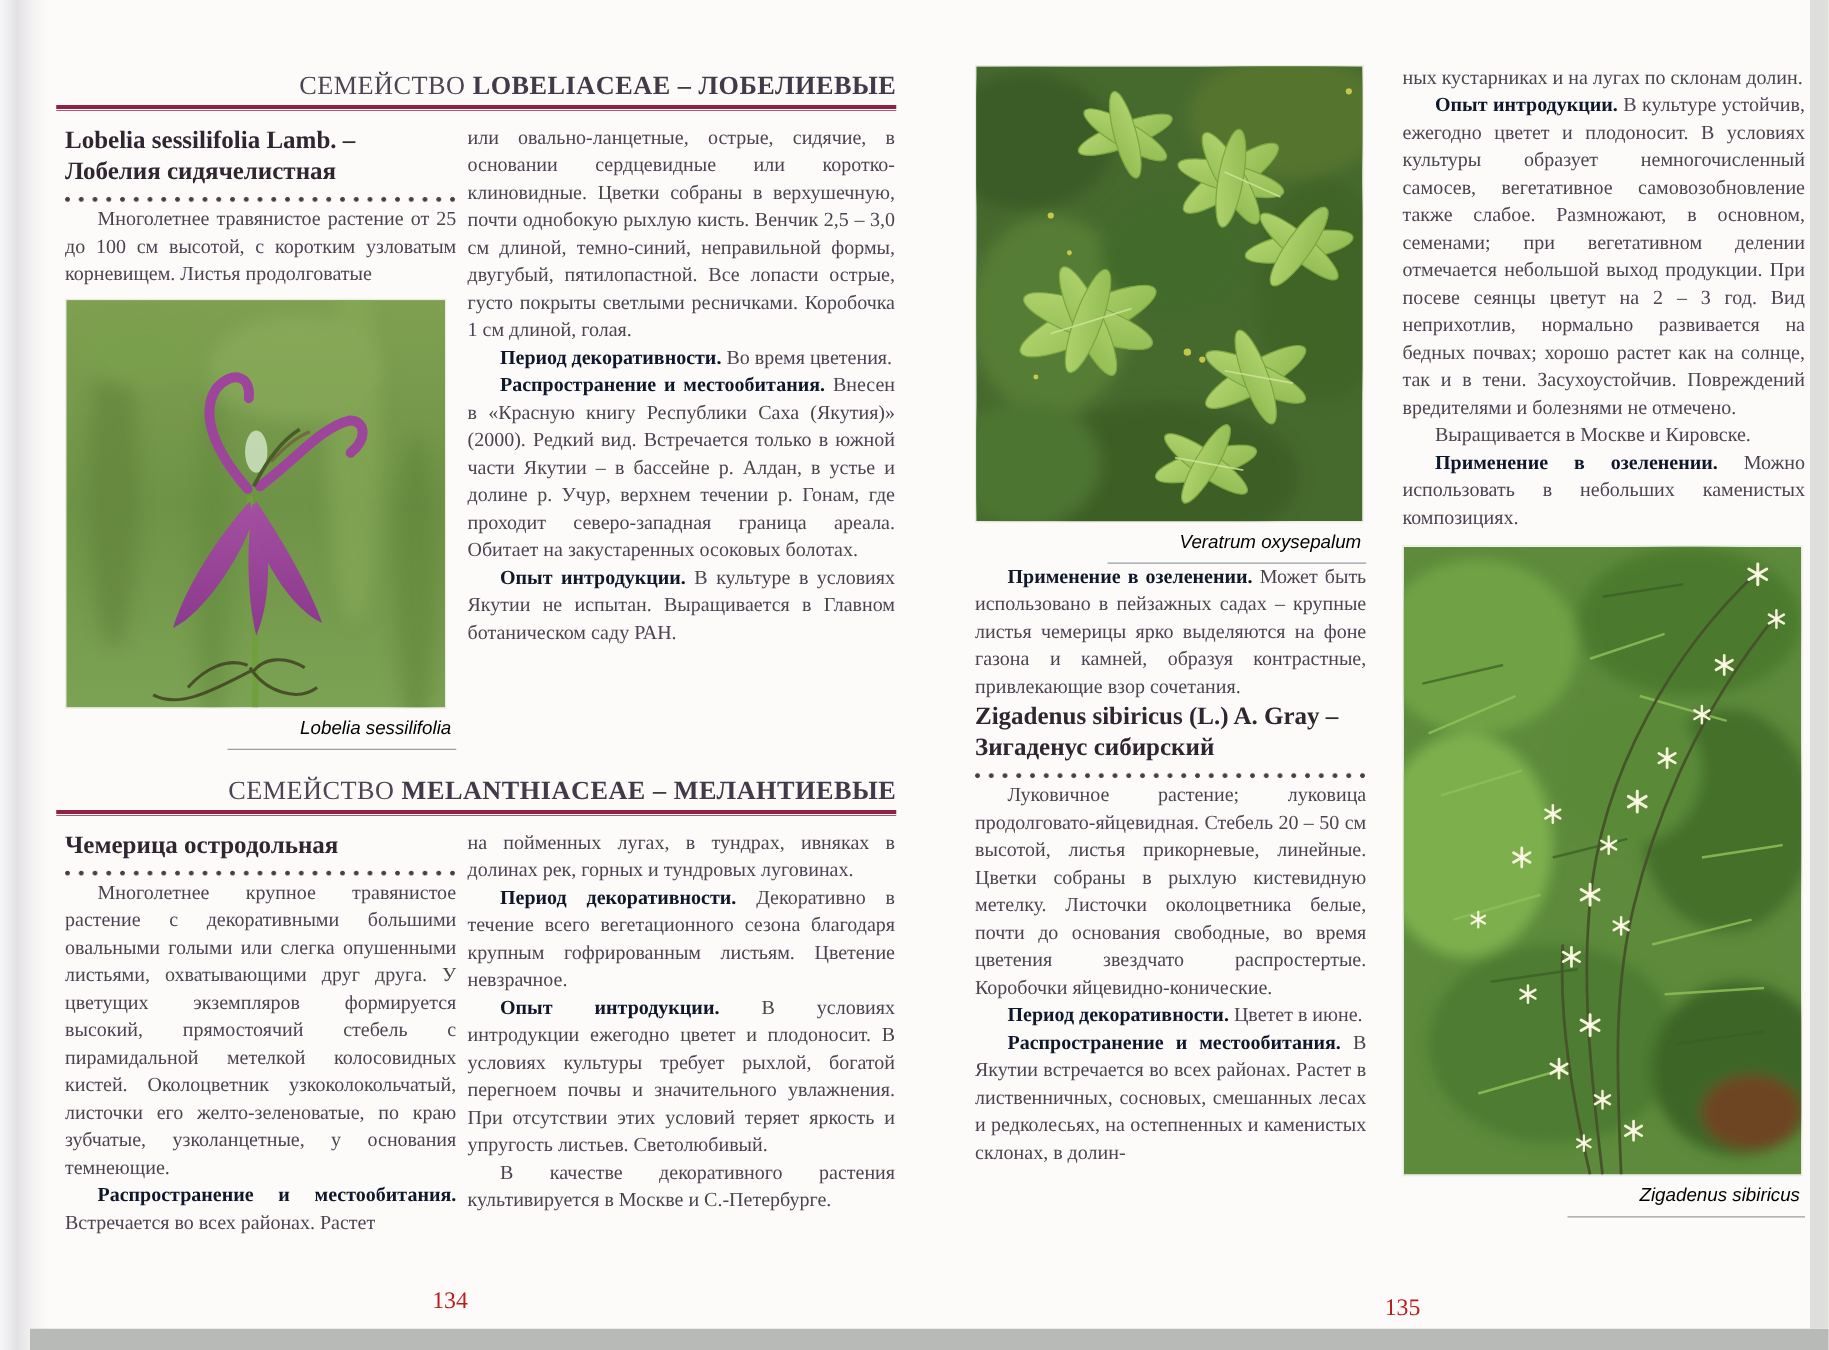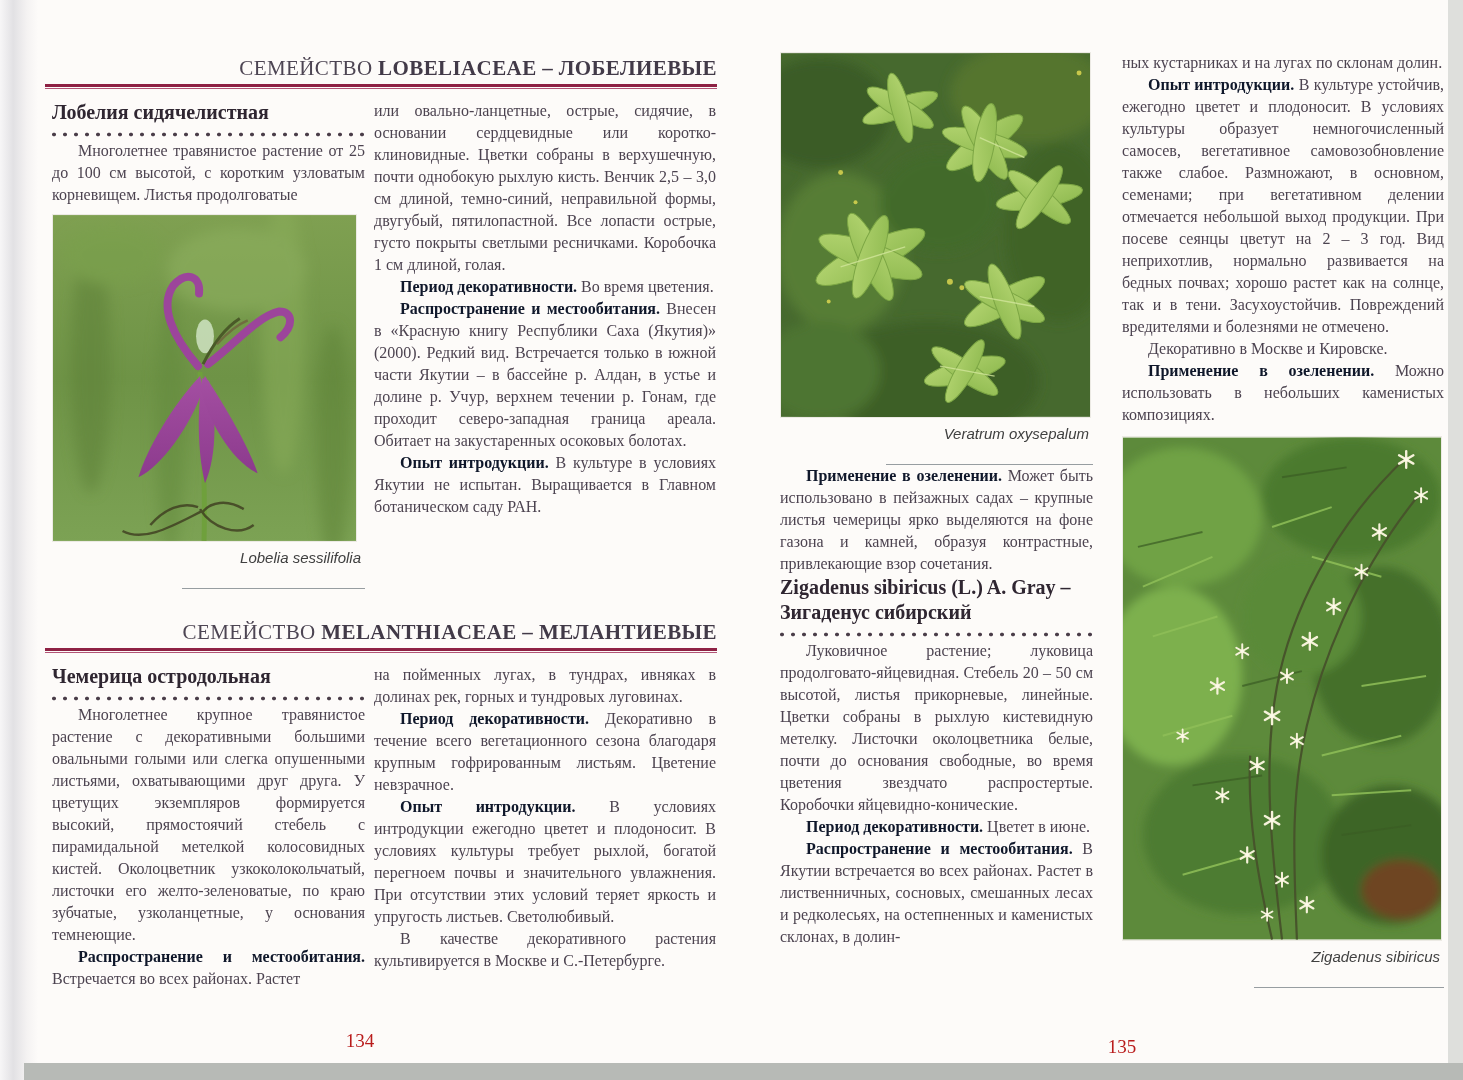--- a/index.html
+++ b/index.html
@@ -25,35 +25,36 @@
     background-image:radial-gradient(circle at 2px 2.5px,#4a3d49 1.6px,transparent 2.2px);
     background-size:11px 5px;background-repeat:repeat-x;}
   .body-col{font-size:16px;line-height:22px;text-align:justify;}
   .body-col p{margin:0;}
   .ind{text-indent:26px;}
   .lead{font-weight:bold;color:#0f172a;}
   .mt10{margin-top:10px;} .mt8{margin-top:8px;} .mt16{margin-top:16px;} .mt22{}
   .photo{display:block;border:1px solid #eceae4;box-sizing:border-box;}
   .caption-row{text-align:right;margin-top:5px;}
   .caption{display:inline-block;font-family:"Liberation Sans","DejaVu Sans",sans-serif;
-    font-style:italic;font-size:15px;color:#404040;
-    border-bottom:1.5px solid #979da1;padding:0 4px 19px 58px;}
+    font-style:italic;font-size:15px;color:#000000;
+    border-bottom:1.5px solid #979da1;padding:0 4px 5px 58px;}
   .pagenum{font-size:19px;color:#b91c1c;}
 </style>
 </head>
 <body>
 
 <div class="edge-left"></div>
 <div class="edge-bottom"></div>
 <div class="edge-right"></div>
 
 <div class="abs fam-header" style="left:45px;top:56px;"><span>СЕМЕЙСТВО</span> <b>LOBELIACEAE</b> <b>–</b> <b>ЛОБЕЛИЕВЫЕ</b></div>
 <div class="abs rule" style="left:45px;top:84px;"></div>
 
 <div class="abs body-col" style="left:52px;top:100px;width:313px;">
+  <div class="sp-head">Lobelia sessilifolia Lamb. –</div>
   <div class="sp-head">Лобелия сидячелистная</div>
   <div class="dots"></div>
   <p class="ind mt10">Многолетнее травянистое растение от 25 до 100 см высотой, с коротким узловатым корневищем. Листья продолговатые</p>
 
   <svg class="photo mt8" width="305" height="328" viewBox="0 0 305 328">
     <defs>
       <linearGradient id="lbg" x1="0" y1="0" x2="0" y2="1">
         <stop offset="0" stop-color="#7fa051"></stop>
           <stop offset="0.5" stop-color="#6e9346"></stop>
           <stop offset="1" stop-color="#7ca254"></stop>
@@ -207,21 +208,21 @@
   <div class="sp-head">Зигаденус сибирский</div>
   <div class="dots"></div>
   <p class="ind mt10">Луковичное растение; луковица продолговато-яйцевидная. Стебель 20 – 50 см высотой, листья прикорневые, линейные. Цветки собраны в рыхлую кистевидную метелку. Листочки околоцветника белые, почти до основания свободные, во время цветения звездчато распростертые. Коробочки яйцевидно-конические.</p>
   <p class="ind"><b class="lead">Период декоративности.</b> <span>Цветет в июне.</span></p>
   <p class="ind"><b class="lead">Распространение и местообитания.</b> <span>В Якутии встречается во всех районах. Растет в лиственничных, сосновых, смешанных лесах и редколесьях, на остепненных и каменистых склонах, в долин-</span></p>
 </div>
 
 <div class="abs body-col" style="left:1122px;top:52px;width:322px;">
   <p>ных кустарниках и на лугах по склонам долин.</p>
   <p class="ind"><b class="lead">Опыт интродукции.</b> <span>В культуре устойчив, ежегодно цветет и плодоносит. В условиях культуры образует немногочисленный самосев, вегетативное самовозобновление также слабое. Размножают, в основном, семенами; при вегетативном делении отмечается небольшой выход продукции. При посеве сеянцы цветут на 2 – 3 год. Вид неприхотлив, нормально развивается на бедных почвах; хорошо растет как на солнце, так и в тени. Засухоустойчив. Повреждений вредителями и болезнями не отмечено.</span></p>
-  <p class="ind">Декоративно в Москве и Кировске.</p>
+  <p class="ind">Выращивается в Москве и Кировске.</p>
   <p class="ind"><b class="lead">Применение в озеленении.</b> <span>Можно использовать в небольших каменистых композициях.</span></p>
 
   <svg class="photo mt10" width="320" height="505" viewBox="0 0 320 505">
     <defs>
       <filter id="soft3" x="-40%" y="-40%" width="180%" height="180%">
           <feGaussianBlur stdDeviation="5"></feGaussianBlur>
         </filter>
       <g id="zstar" stroke="#f6f2da" stroke-width="2" stroke-linecap="round">
         <path d="M0 -7 L0 7 M-6 -3.5 L6 3.5 M-6 3.5 L6 -3.5" fill="none"></path>
         <circle r="1.6" fill="#fdfbe9" stroke="none"></circle>

